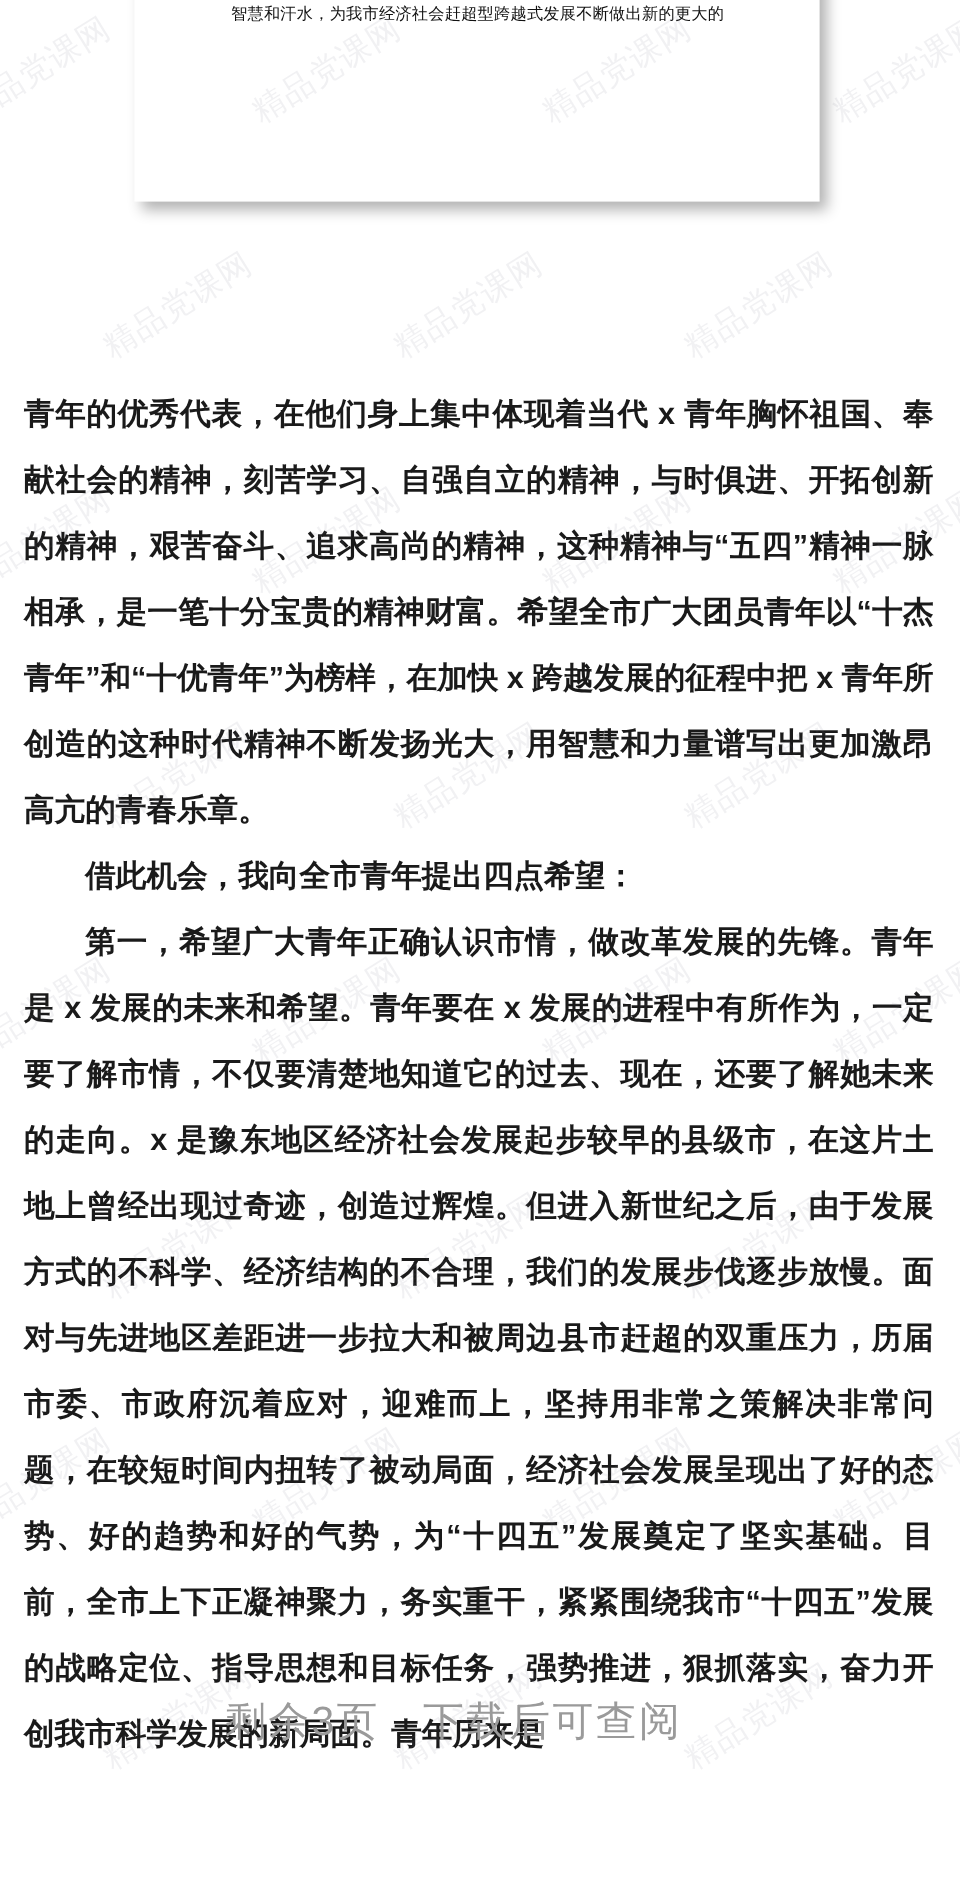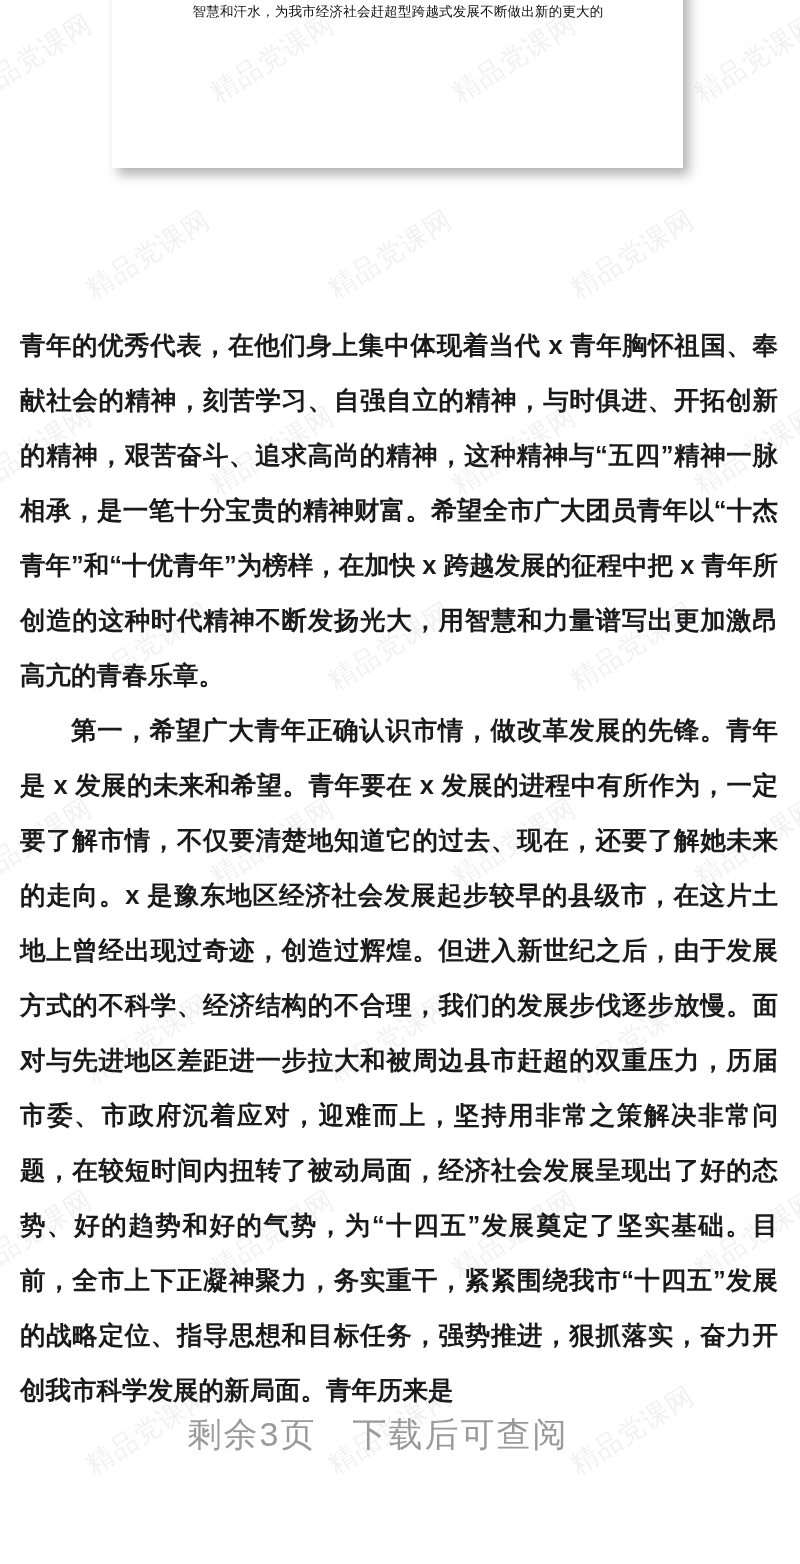--- a/index.html
+++ b/index.html
@@ -138,18 +138,19 @@
   </div>
 
 <div id="preview-card">
   <div id="preview-card-text">
     <div class="card-line">智慧和汗水，为我市经济社会赶超型跨越式发展不断做出新的更大的</div>
   </div>
 </div>
 
 <div id="document-body">
   <p class="doc-paragraph">青年的优秀代表，在他们身上集中体现着当代 x 青年胸怀祖国、奉献社会的精神，刻苦学习、自强自立的精神，与时俱进、开拓创新的精神，艰苦奋斗、追求高尚的精神，这种精神与“五四”精神一脉相承，是一笔十分宝贵的精神财富。希望全市广大团员青年以“十杰青年”和“十优青年”为榜样，在加快 x 跨越发展的征程中把 x 青年所创造的这种时代精神不断发扬光大，用智慧和力量谱写出更加激昂高亢的青春乐章。</p>
+  <p class="doc-paragraph indented">借此机会，我向全市青年提出四点希望：</p>
   <p class="doc-paragraph indented">第一，希望广大青年正确认识市情，做改革发展的先锋。青年是 x 发展的未来和希望。青年要在 x 发展的进程中有所作为，一定要了解市情，不仅要清楚地知道它的过去、现在，还要了解她未来的走向。x 是豫东地区经济社会发展起步较早的县级市，在这片土地上曾经出现过奇迹，创造过辉煌。但进入新世纪之后，由于发展方式的不科学、经济结构的不合理，我们的发展步伐逐步放慢。面对与先进地区差距进一步拉大和被周边县市赶超的双重压力，历届市委、市政府沉着应对，迎难而上，坚持用非常之策解决非常问题，在较短时间内扭转了被动局面，经济社会发展呈现出了好的态势、好的趋势和好的气势，为“十四五”发展奠定了坚实基础。目前，全市上下正凝神聚力，务实重干，紧紧围绕我市“十四五”发展的战略定位、指导思想和目标任务，强势推进，狠抓落实，奋力开创我市科学发展的新局面。青年历来是</p>
 </div>
 
 <div id="footer-notice">
   <span id="footer-notice-text">剩余3页　下载后可查阅</span>
 </div>
 
 </body></html>

